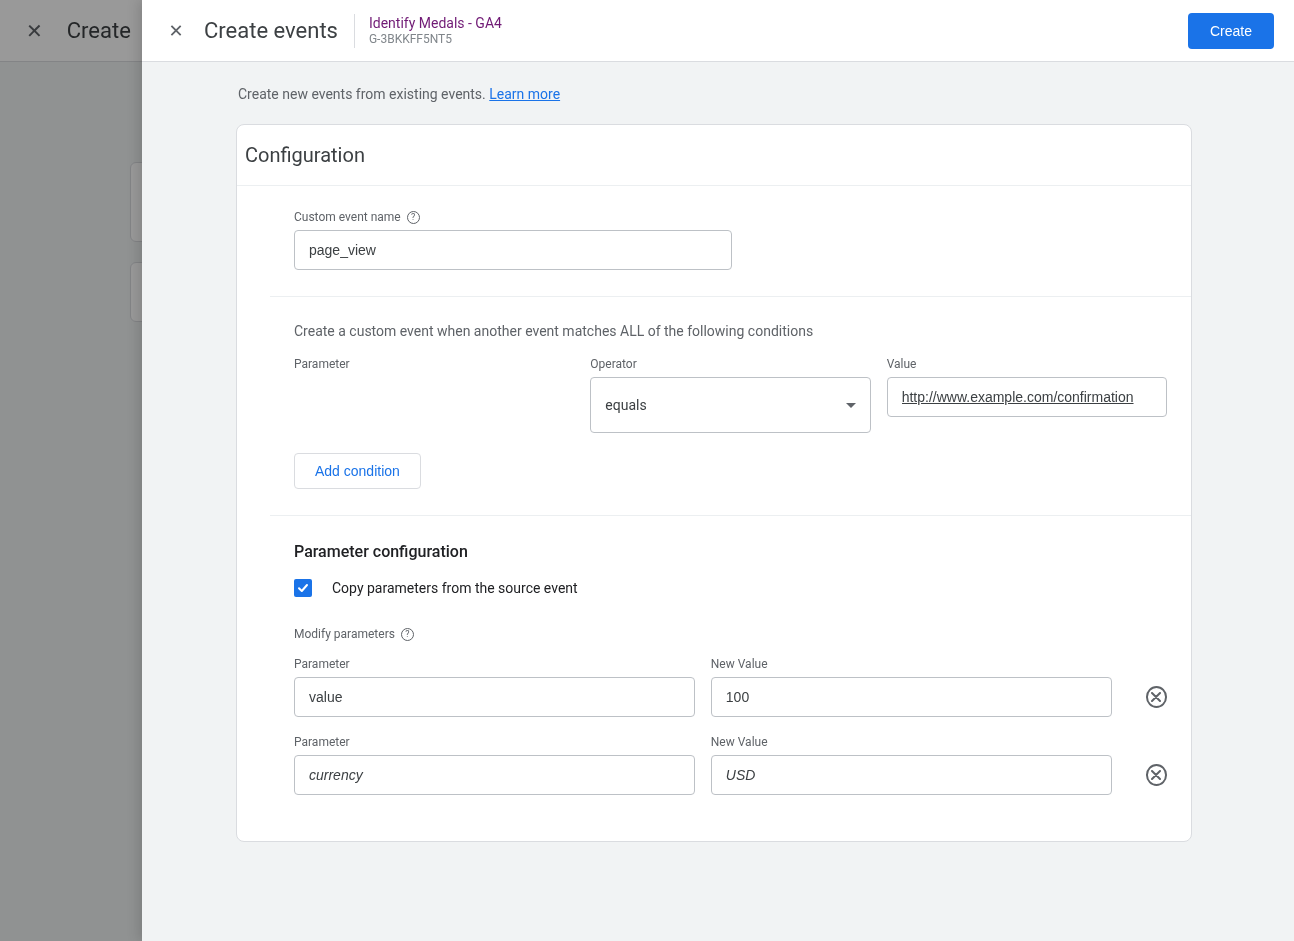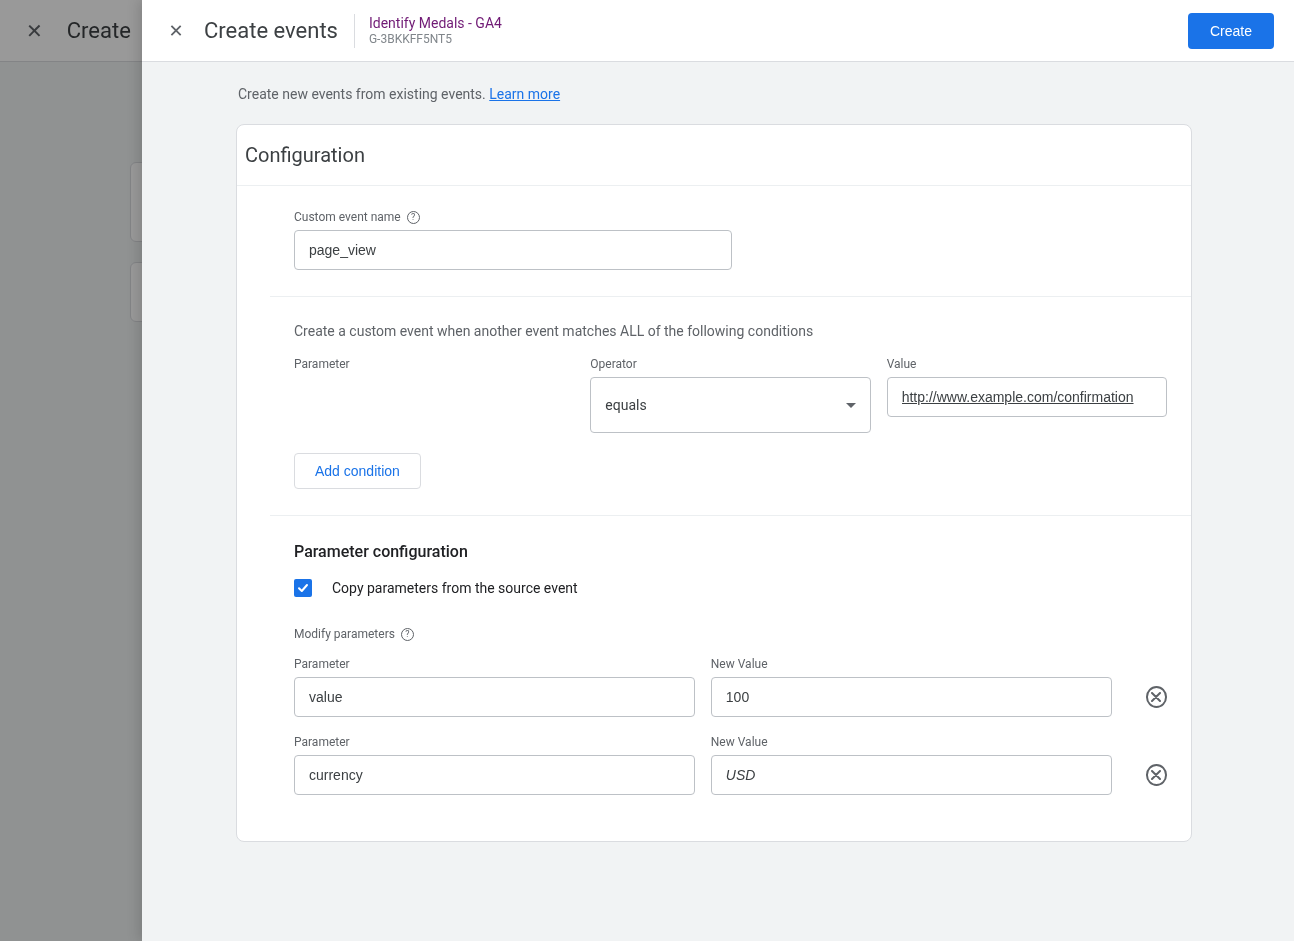--- a/index.html
+++ b/index.html
@@ -222,21 +222,21 @@
             <div class="remove-btn">
               <svg width="10" height="10" viewBox="0 0 10 10">
                   <path d="M1 1 L9 9 M9 1 L1 9" stroke-width="2" stroke-linecap="round"></path>
                 </svg>
             </div>
           </div>
 
           <div class="mod-row">
             <div class="mod-col-param">
               <div class="field-label">Parameter</div>
-              <input class="text" style="width: 100%;" value="currency">
+              <input class="text" style="width: 100%; font-style: italic;" value="currency">
             </div>
             <div class="mod-col-val">
               <div class="field-label">New Value</div>
               <input class="text" style="width: 100%; font-style: italic;" value="USD">
             </div>
             <div class="remove-btn">
               <svg width="10" height="10" viewBox="0 0 10 10">
                   <path d="M1 1 L9 9 M9 1 L1 9" stroke-width="2" stroke-linecap="round"></path>
                 </svg>
             </div>

